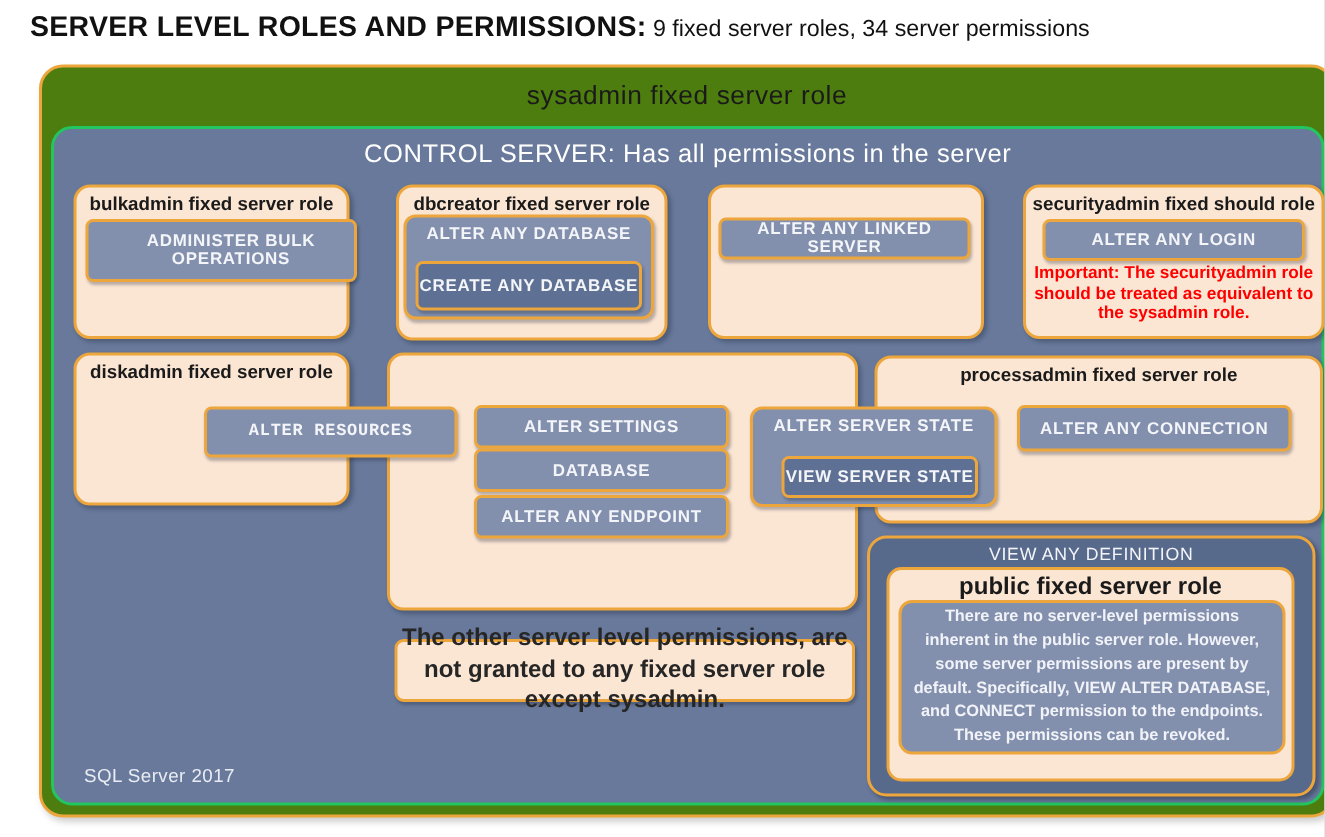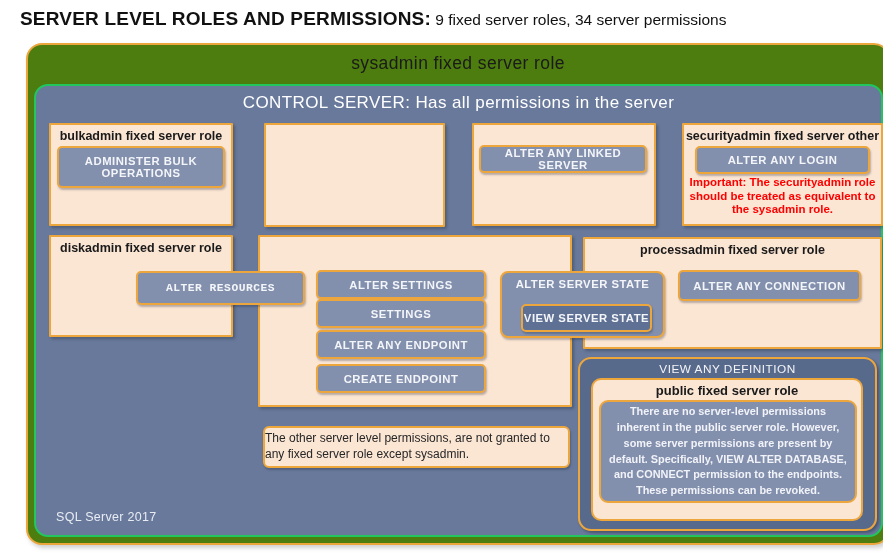--- a/index.html
+++ b/index.html
@@ -19,39 +19,39 @@
     font-size:17.5px;color:#1a1a1a;letter-spacing:.4px;}
 
   
   #control{position:absolute;left:6px;top:39px;width:845px;height:449px;
     background:#68799B;border:2px solid #22c55e;border-radius:14px;}
   .ctl-title{position:absolute;left:0;right:0;top:7px;text-align:center;
     font-size:17px;color:#fff;letter-spacing:.4px;}
   .ctl-footer{position:absolute;left:20px;top:424px;font-size:12.5px;color:#E9ECF3;letter-spacing:.3px;}
 
   
-  .role{position:absolute;background:#FBE5D3;border:2px solid #EDA63C;border-radius:1px;
+  .role{position:absolute;background:#FBE5D3;border:2px solid #EDA63C;border-radius:11px;
     box-shadow:2px 2px 3px rgba(30,40,60,.35);}
   .role-title{position:absolute;left:0;right:0;top:4px;text-align:center;
     font-weight:bold;font-size:12.5px;color:#1a1a1a;}
 
   
   .perm{position:absolute;background:#8290AE;border:2px solid #EDA63C;border-radius:5px;
     display:flex;align-items:center;justify-content:center;text-align:center;
     font-weight:bold;color:#F4F5F9;font-size:11.3px;letter-spacing:.5px;
     box-shadow:1px 2px 2px rgba(30,40,60,.3);}
   .perm-dark{background:#5E7194;}
   .perm-group{position:absolute;background:#8290AE;border:2px solid #EDA63C;border-radius:8px;
     box-shadow:1px 2px 2px rgba(30,40,60,.3);}
   .perm-group .group-label{position:absolute;left:0;right:0;top:5px;text-align:center;
     font-weight:bold;color:#F4F5F9;font-size:11.3px;letter-spacing:.5px;}
 
   
   #bulkadmin{left:13px;top:37px;width:180px;height:99px;}
-  #bulkadmin-perm{left:6px;top:21px;width:164px;height:38px;}
+  #bulkadmin-perm{left:6px;top:21px;width:164px;height:38px;padding-left:13px;}
   #dbcreator{left:228px;top:37px;width:177px;height:100px;}
   #dbcreator-group{left:3px;top:18px;width:163px;height:66px;}
   #create-any-database{left:6px;top:29px;width:147px;height:29px;}
   #setupadmin{left:436px;top:37px;width:180px;height:99px;}
   #setupadmin-perm{left:5px;top:20px;width:164px;height:24px;}
   #securityadmin{left:646px;top:37px;width:197px;height:99px;}
   #securityadmin-perm{left:11px;top:21px;width:171px;height:24px;}
   .warn-note{position:absolute;left:3px;right:3px;top:51px;text-align:center;
     font-weight:bold;font-size:11.5px;color:#FF0000;line-height:1.18;}
 
@@ -62,34 +62,34 @@
   .sa-perm{left:56px;width:166px;height:25px;}
   #sa-p1{top:33px;} #sa-p2{top:62px;} #sa-p3{top:93px;} #sa-p4{top:127px;}
   #server-state-group{left:464px;top:185px;width:161px;height:63px;z-index:6;}
   #view-server-state{left:19px;top:31px;width:127px;height:24px;}
   #processadmin{left:547px;top:151px;width:295px;height:108px;}
   #processadmin-perm{left:93px;top:31px;width:179px;height:27px;}
 
   
   #other-note{position:absolute;left:227px;top:340px;width:303px;height:38px;
     background:#FBE5D3;border:2px solid #EDA63C;border-radius:6px;
-    display:flex;align-items:center;justify-content:center;
-    font-weight:normal;font-size:12px;color:#262626;line-height:1.3;
+    display:flex;align-items:center;justify-content:center;text-align:center;
+    font-weight:bold;font-size:16px;color:#262626;line-height:1.3;
     box-shadow:1px 2px 2px rgba(30,40,60,.3);}
 
   
   #vad-panel{position:absolute;left:542px;top:271px;width:295px;height:170px;
     background:#586A8C;border:2px solid #EDA63C;border-radius:13px;
     box-shadow:2px 2px 3px rgba(20,30,50,.4);}
   .vad-banner{position:absolute;left:0;right:0;top:3px;text-align:center;
     font-weight:normal;font-size:11.8px;color:#F4F5F9;letter-spacing:.5px;}
   #public-box{position:absolute;left:11px;top:19px;width:268px;height:139px;
     background:#FBE5D3;border:2px solid #EDA63C;border-radius:10px;}
   .public-title{position:absolute;left:0;right:0;top:3px;text-align:center;
-    font-weight:bold;font-size:13px;color:#1a1a1a;}
+    font-weight:bold;font-size:16px;color:#1a1a1a;}
   #public-body{position:absolute;left:6px;top:20px;width:254px;height:99px;
     background:#8290AE;border:2px solid #EDA63C;border-radius:9px;
     display:flex;align-items:center;justify-content:center;}
   #public-body .body-text{padding:14px 7px;text-align:center;
     font-weight:bold;font-size:10.9px;color:#F2F3F8;line-height:1.45;}
 </style>
 </head>
 <body>
 
 <div class="canvas">
@@ -103,42 +103,46 @@
 
     <div id="control">
       <div class="ctl-title">CONTROL SERVER: Has all permissions in the server</div>
 
       <div class="role" id="bulkadmin">
         <div class="role-title">bulkadmin fixed server role</div>
         <div class="perm" id="bulkadmin-perm">ADMINISTER BULK OPERATIONS</div>
       </div>
 
       <div class="role" id="dbcreator">
+        <div class="role-title">dbcreator fixed server role</div>
+        <div class="perm-group" id="dbcreator-group">
+          <div class="group-label">ALTER ANY DATABASE</div>
+          <div class="perm perm-dark" id="create-any-database">CREATE ANY DATABASE</div>
+        </div>
       </div>
 
       <div class="role" id="setupadmin">
         <div class="perm" id="setupadmin-perm">ALTER ANY LINKED SERVER</div>
       </div>
 
       <div class="role" id="securityadmin">
-        <div class="role-title">securityadmin fixed server other</div>
+        <div class="role-title">securityadmin fixed should role</div>
         <div class="perm" id="securityadmin-perm">ALTER ANY LOGIN</div>
         <div class="warn-note">Important: The securityadmin role should be treated as equivalent to the sysadmin role.</div>
       </div>
 
       <div class="role" id="diskadmin">
         <div class="role-title">diskadmin fixed server role</div>
         <div class="perm" id="diskadmin-perm">ALTER RESOURCES</div>
       </div>
 
       <div class="role" id="serveradmin">
         <div class="perm sa-perm" id="sa-p1">ALTER SETTINGS</div>
-        <div class="perm sa-perm" id="sa-p2">SETTINGS</div>
+        <div class="perm sa-perm" id="sa-p2">DATABASE</div>
         <div class="perm sa-perm" id="sa-p3">ALTER ANY ENDPOINT</div>
-        <div class="perm sa-perm" id="sa-p4">CREATE ENDPOINT</div>
       </div>
 
       <div class="perm-group" id="server-state-group">
         <div class="group-label">ALTER SERVER STATE</div>
         <div class="perm perm-dark" id="view-server-state">VIEW SERVER STATE</div>
       </div>
 
       <div class="role" id="processadmin">
         <div class="role-title">processadmin fixed server role</div>
         <div class="perm" id="processadmin-perm">ALTER ANY CONNECTION</div>

